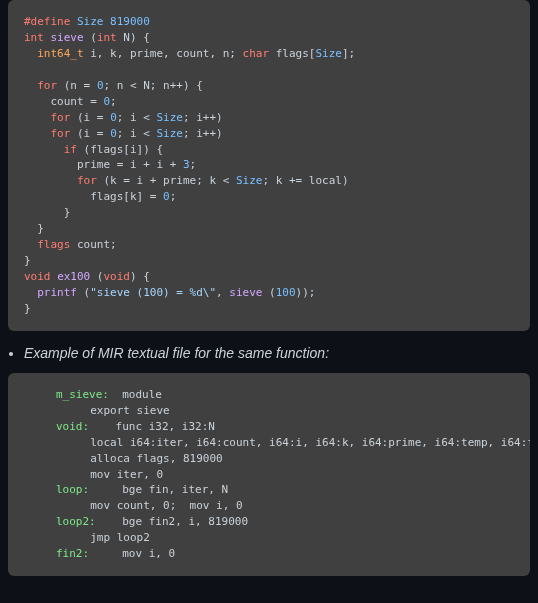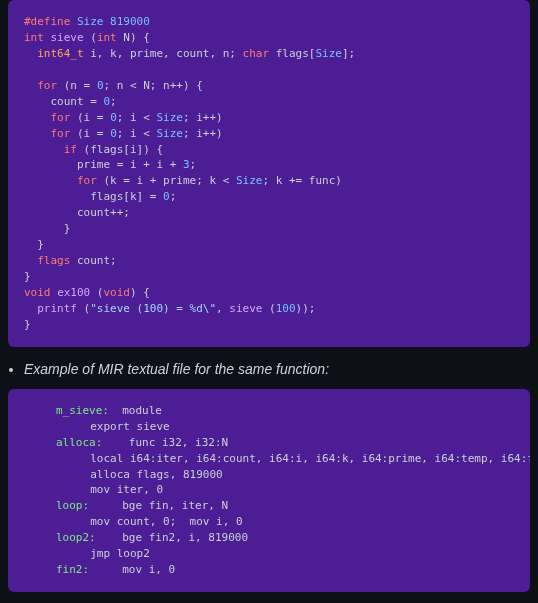--- a/index.html
+++ b/index.html
@@ -6,21 +6,21 @@
   body {
     background: #0d1117;
     color: #c9d1d9;
     font-family: -apple-system, BlinkMacSystemFont, "Segoe UI", Helvetica, Arial, sans-serif;
     font-size: 13px;
     width: 538px;
     height: 603px;
     overflow: hidden;
   }
   .code-block {
-    background: #4c1d95;
+    background: #404040;
     border-radius: 6px;
     padding: 14px 16px;
     font-family: ui-monospace, SFMono-Regular, "SF Mono", Menlo, Consolas, monospace;
     font-size: 11px;
     line-height: 1.45;
     margin: 0 8px 14px 8px;
     overflow: hidden;
   }
   .code-line { white-space: pre; }
   .bullet-section {
@@ -52,40 +52,39 @@
 <div class="code-line"><span class="k-def">#define</span><span> </span><span class="k-macro">Size</span><span> </span><span class="k-num">819000</span></div>
 <div class="code-line"><span class="k-type">int</span><span> </span><span class="k-fn">sieve</span><span> (</span><span class="k-type">int</span><span> N) {</span></div>
 <div class="code-line"><span>  </span><span class="k-int64">int64_t</span><span> i, k, prime, count, n; </span><span class="k-type">char</span><span> flags[</span><span class="k-macro">Size</span><span>];</span></div>
 <div class="code-line"><span></span>&nbsp;</div>
 <div class="code-line"><span>  </span><span class="k-kw2">for</span><span> (n = </span><span class="k-num">0</span><span>; n &lt; N; n++) {</span></div>
 <div class="code-line"><span>    count = </span><span class="k-num">0</span><span>;</span></div>
 <div class="code-line"><span>    </span><span class="k-kw2">for</span><span> (i = </span><span class="k-num">0</span><span>; i &lt; </span><span class="k-macro">Size</span><span>; i++)</span></div>
 <div class="code-line"><span>    </span><span class="k-kw2">for</span><span> (i = </span><span class="k-num">0</span><span>; i &lt; </span><span class="k-macro">Size</span><span>; i++)</span></div>
 <div class="code-line"><span>      </span><span class="k-kw2">if</span><span> (flags[i]) {</span></div>
 <div class="code-line"><span>        prime = i + i + </span><span class="k-num">3</span><span>;</span></div>
-<div class="code-line"><span>        </span><span class="k-kw2">for</span><span> (k = i + prime; k &lt; </span><span class="k-macro">Size</span><span>; k += func)</span></div>
+<div class="code-line"><span>        </span><span class="k-kw2">for</span><span> (k = i + prime; k &lt; </span><span class="k-macro">Size</span><span>; k += local)</span></div>
 <div class="code-line"><span>          flags[k] = </span><span class="k-num">0</span><span>;</span></div>
-<div class="code-line"><span>        count++;</span></div>
 <div class="code-line"><span>      }</span></div>
 <div class="code-line"><span>  }</span></div>
 <div class="code-line"><span>  </span><span class="k-kw2">flags</span><span> count;</span></div>
 <div class="code-line"><span>}</span></div>
 <div class="code-line"><span class="k-type">void</span><span> </span><span class="k-fn">ex100</span><span> (</span><span class="k-type">void</span><span>) {</span></div>
 <div class="code-line"><span>  </span><span class="k-fn">printf</span><span> (</span><span class="k-str">"sieve (100) = %d\"</span><span>, </span><span class="k-fn">sieve</span><span> (</span><span class="k-num">100</span><span>));</span></div>
 <div class="code-line"><span>}</span></div>
 </div>
 
 <ul class="bullet-section">
   <li class="bullet-item"><span>Example of MIR textual file for the same function:</span></li>
 </ul>
 
 <div class="code-block">
 <div class="code-line"><span class="k-lbl">m_sieve:</span><span>  module</span></div>
 <div class="code-line"><span>         </span><span> export sieve</span></div>
-<div class="code-line"><span class="k-lbl">alloca:</span><span>    func i32, i32:N</span></div>
+<div class="code-line"><span class="k-lbl">void:</span><span>    func i32, i32:N</span></div>
 <div class="code-line"><span>         </span><span> local i64:iter, i64:count, i64:i, i64:k, i64:prime, i64:temp, i64:flags</span></div>
 <div class="code-line"><span>         </span><span> alloca flags, 819000</span></div>
 <div class="code-line"><span>         </span><span> mov iter, 0</span></div>
 <div class="code-line"><span class="k-lbl">loop:</span><span>     bge fin, iter, N</span></div>
 <div class="code-line"><span>         </span><span> mov count, 0;  mov i, 0</span></div>
 <div class="code-line"><span class="k-lbl">loop2:</span><span>    bge fin2, i, 819000</span></div>
 <div class="code-line"><span>         </span><span> jmp loop2</span></div>
 <div class="code-line"><span class="k-lbl">fin2:</span><span>     mov i, 0</span></div>
 
 </div>

